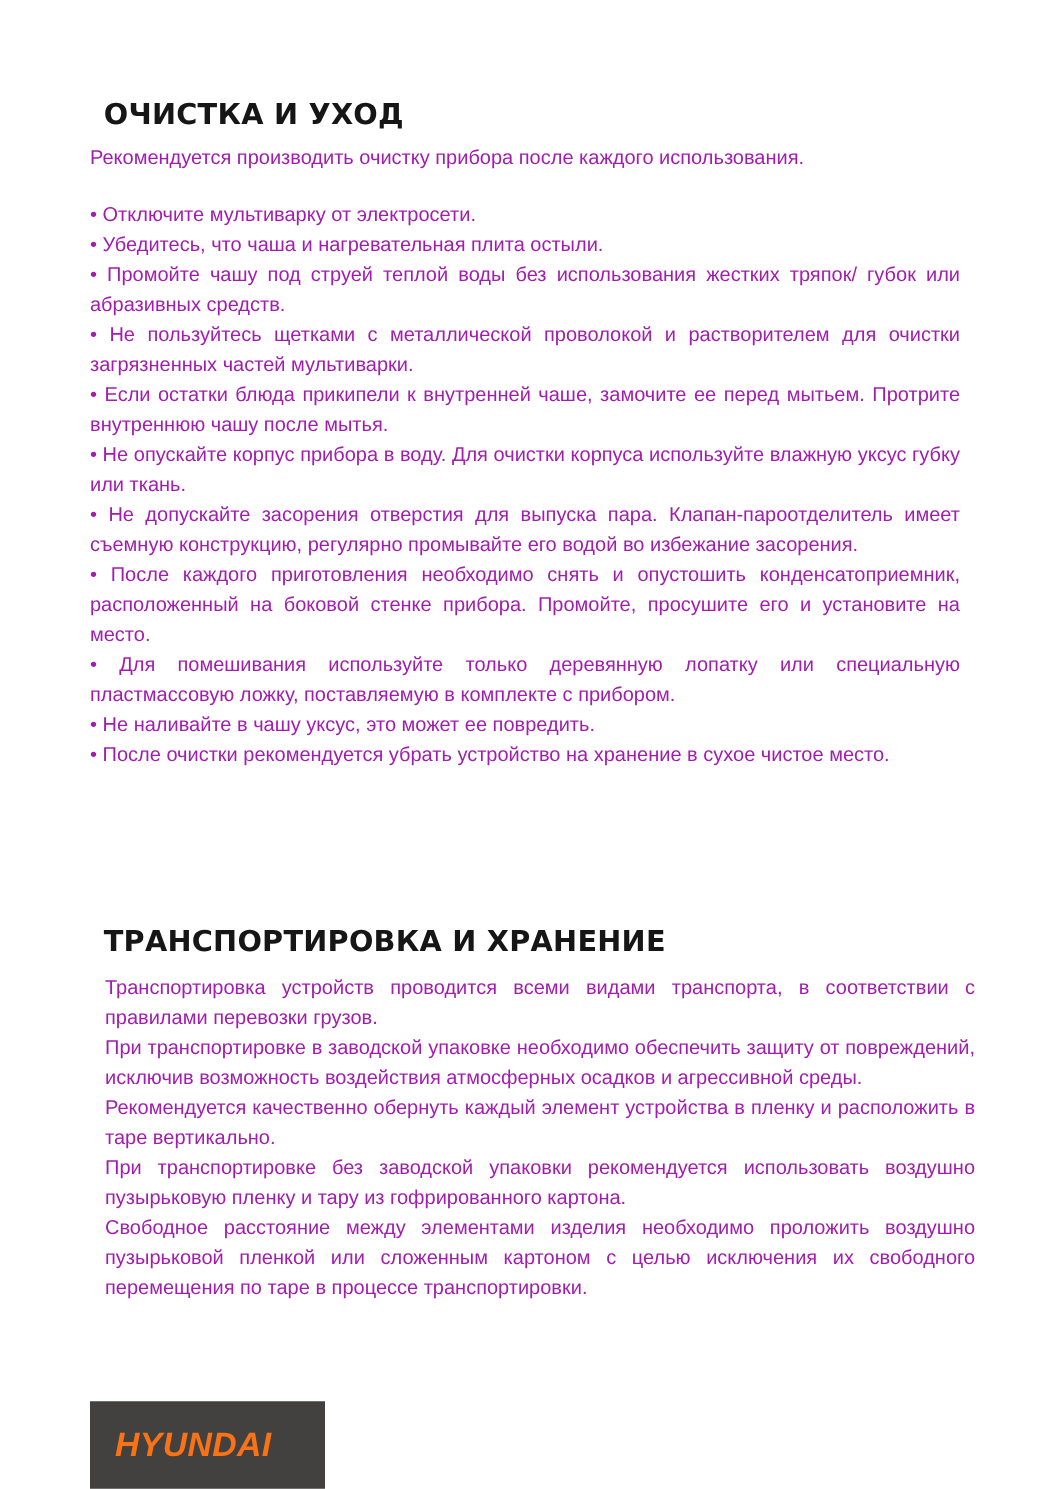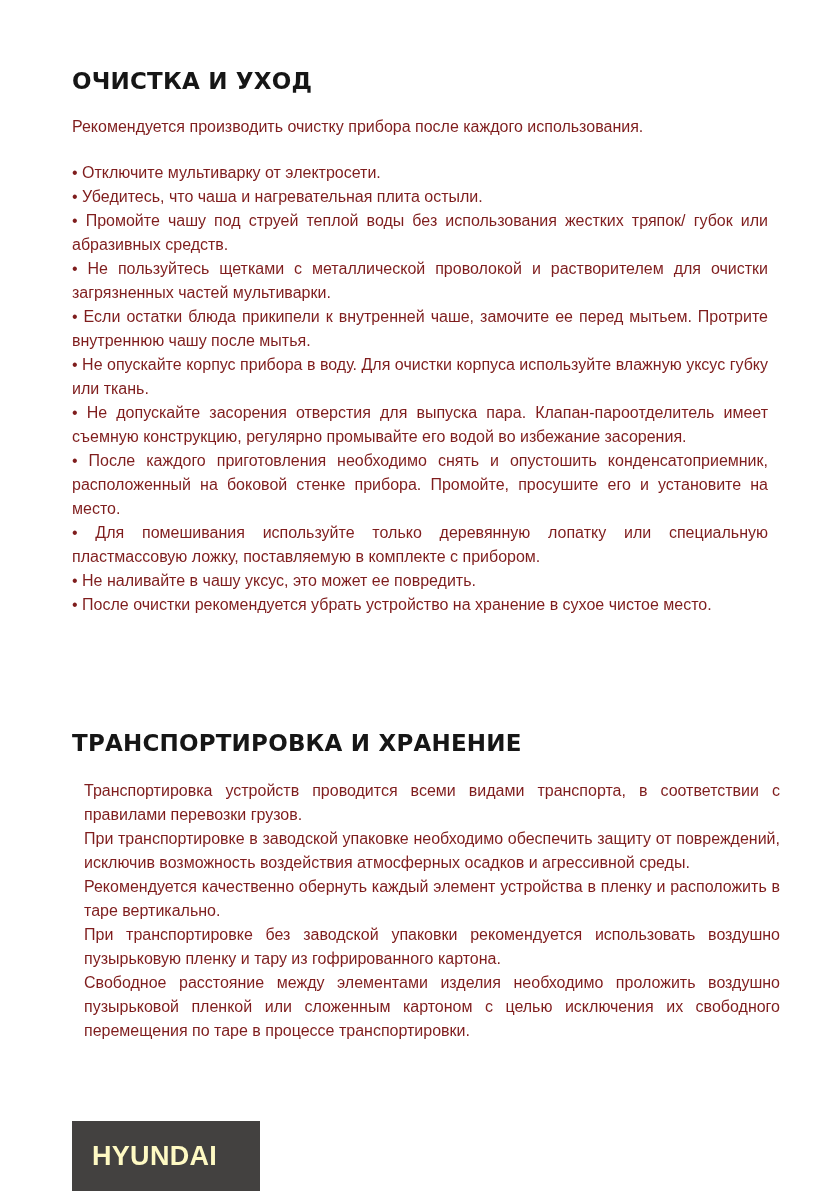--- a/index.html
+++ b/index.html
@@ -15,37 +15,37 @@
       font-family: "Liberation Sans", "DejaVu Sans", sans-serif;
       color: #1b1b1b;
     }
     .page {
       position: absolute;
       left: 72px;
       top: 0;
       width: 696px;
     }
     .heading {
-      margin: 0;
+      margin: 11px;
       font-family: "DejaVu Sans", "Liberation Sans", sans-serif;
       font-weight: bold;
       font-size: 23px;
       letter-spacing: 0.2px;
       line-height: 28px;
       color: #161616;
       white-space: nowrap;
     }
     .h1 { position: absolute; top: 67px; left: 0; }
     .h2 { position: absolute; top: 729px; left: 0; transform: scaleX(1.0); transform-origin: left; }
     .para {
       margin: 0;
       font-size: 16px;
       line-height: 24px;
       text-align: justify;
-      color: #7f1d1d;
+      color: #a21caf;
     }
     .intro { position: absolute; top: 115px; left: 0; width: 696px; }
     .list1 { position: absolute; top: 161px; left: 0; width: 696px; }
     .list2 { position: absolute; top: 779px; left: 0; width: 696px; margin-left: 12px; }
     .item { display: block; }
     .logo {
       position: absolute;
       left: 72px;
       top: 1121px;
       width: 188px;
@@ -53,23 +53,24 @@
       background: #434140;
     }
     .logo-text {
       position: absolute;
       left: 20px;
       top: 20px;
       font-family: "Liberation Sans", "DejaVu Sans", sans-serif;
       font-weight: bold;
       font-size: 27px;
       line-height: 30px;
-      color: #fef9c3;
+      color: #f97316;
       letter-spacing: 0.3px;
       white-space: nowrap;
+      font-style: italic;
     }
   </style>
 </head>
 <body>
 
 <div class="page">
 
   <h2 class="heading h1">ОЧИСТКА И УХОД</h2>
 
   <p class="para intro">Рекомендуется производить очистку прибора после каждого использования.</p>

